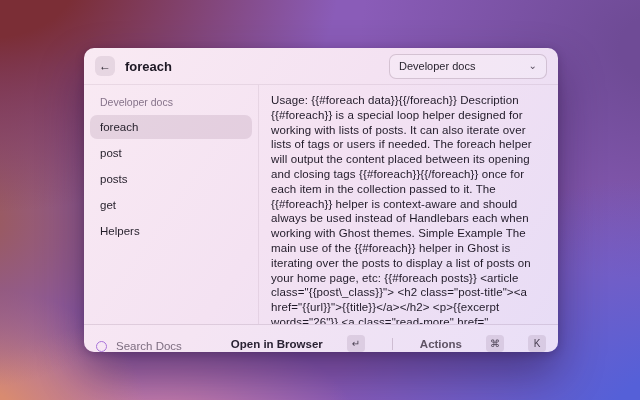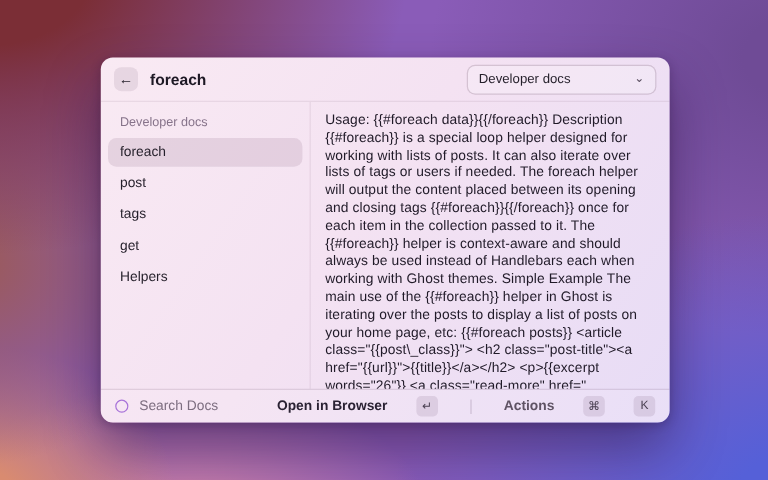--- a/index.html
+++ b/index.html
@@ -58,21 +58,21 @@
   }
   .side-item.selected { background: rgba(80,35,75,0.11); }
 
   .content { flex: 1; padding: 8px 12px; overflow: hidden; }
   .doc-text {
     font-size: 11.5px; line-height: 14.8px; color: #201a28;
     letter-spacing: 0.1px; word-wrap: break-word;
   }
 
   .footer {
-    height: 28px; flex: 0 0 28px; display: flex; align-items: center;
+    height: 28px; flex: 0 0 28px; display: flex; align-items: flex-end;
     padding: 0 12px; border-top: 1px solid rgba(60,20,55,0.12);
     background: rgba(255,255,255,0.10);
   }
   .ring-icon {
     width: 11px; height: 11px; border: 1.5px solid #a873d9; border-radius: 50%;
     flex: 0 0 auto;
   }
   .search-placeholder { margin-left: 9px; font-size: 11.5px; color: #7d6e80; }
   .footer-right { margin-left: auto; display: flex; align-items: center; gap: 24px; }
   .action-label { font-size: 11.5px; font-weight: 700; color: #2a2233; cursor: pointer; }
@@ -106,21 +106,21 @@
     <div class="body">
       <div class="sidebar">
         <div class="section-label">Developer docs</div>
         <div class="side-item selected">
           <span>foreach</span>
         </div>
         <div class="side-item">
           <span>post</span>
         </div>
         <div class="side-item">
-          <span>tags</span>
+          <span>posts</span>
         </div>
         <div class="side-item">
           <span>get</span>
         </div>
         <div class="side-item">
           <span>Helpers</span>
         </div>
       </div>
 
       <div class="content">

